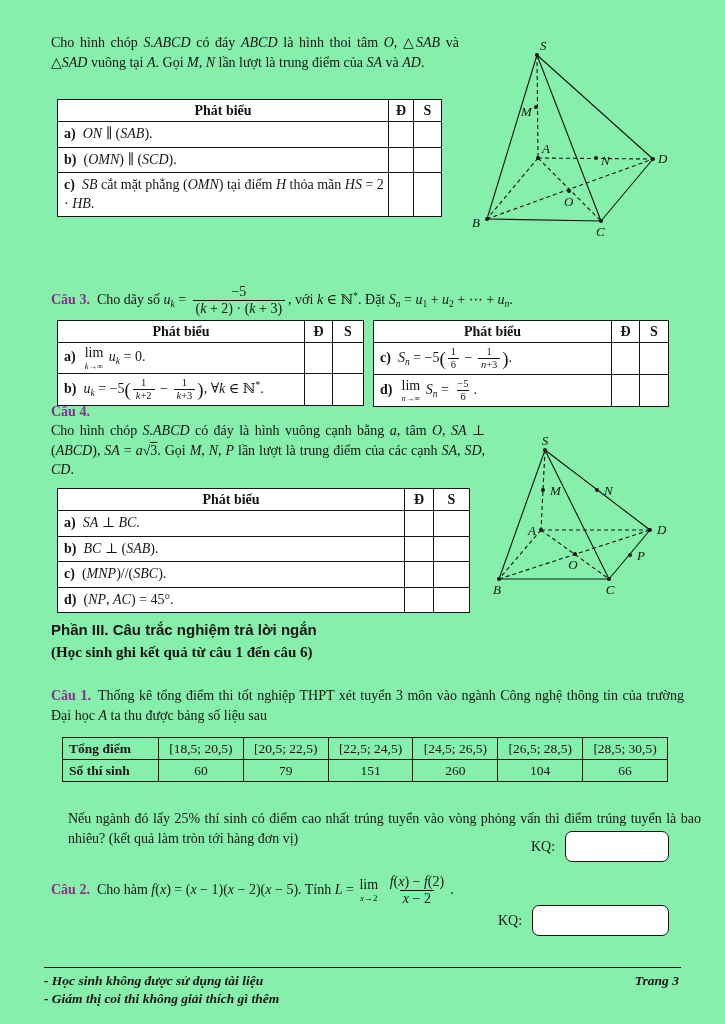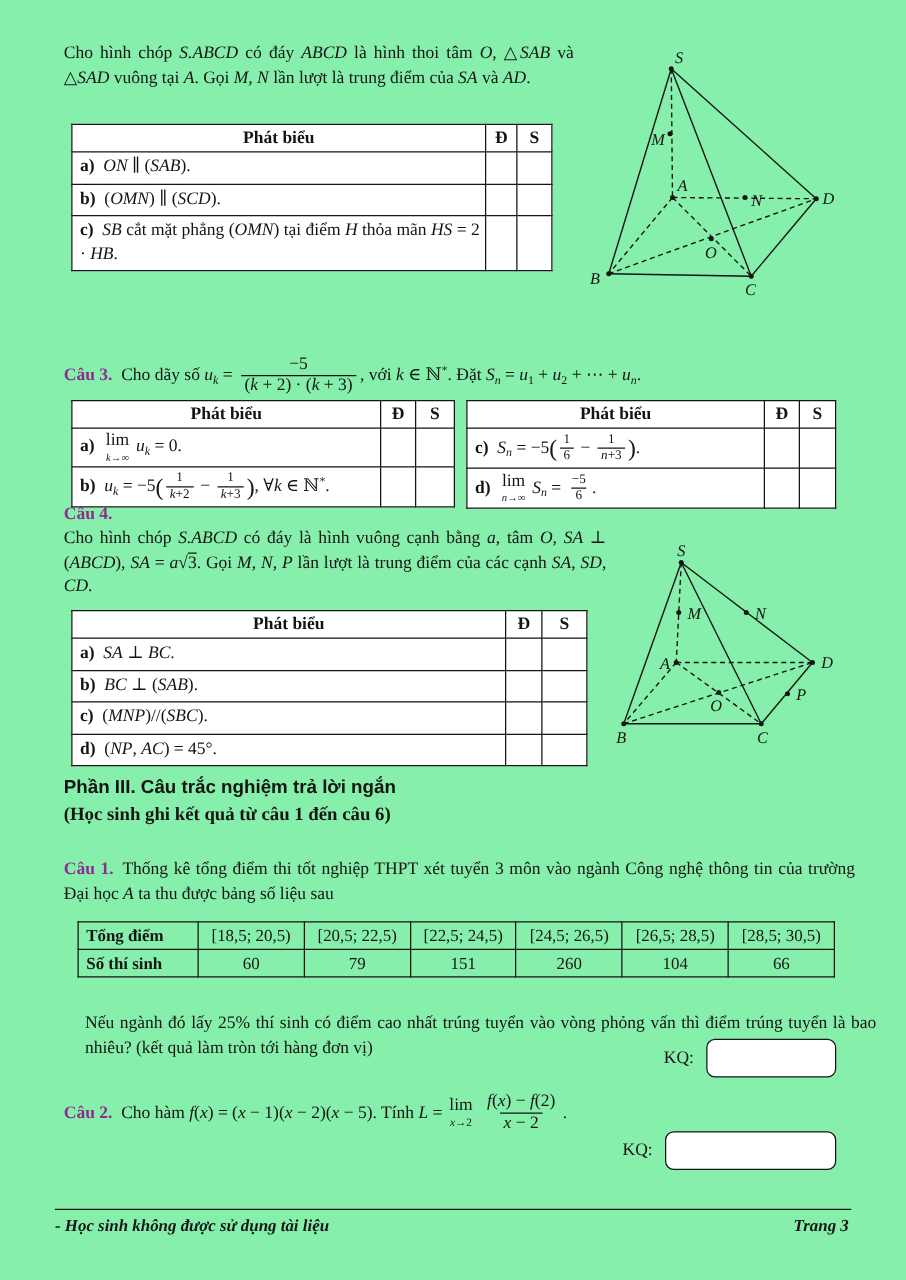--- a/index.html
+++ b/index.html
@@ -340,15 +340,16 @@
         </span><span>.</span></span>
   </div>
 
   <div class="abs kq" style="left:498px; top:905px;">
     <span>KQ:</span>
     <div class="kqbox" style="width:137px;"></div>
   </div>
 
   <div class="abs rule" style="left:44px; top:967px; width:637px;"></div>
   <div class="abs footer-line" style="left:44px; top:973px;text-align:right;">- Học sinh không được sử dụng tài liệu</div>
+  <div class="abs footer-line" style="left:44px; top:991px;">- Giám thị coi thi không giải thích gì thêm</div>
   <div class="abs page-num" style="right:46px; top:973px;">Trang 3</div>
 
 </div>
 
 </body></html>

